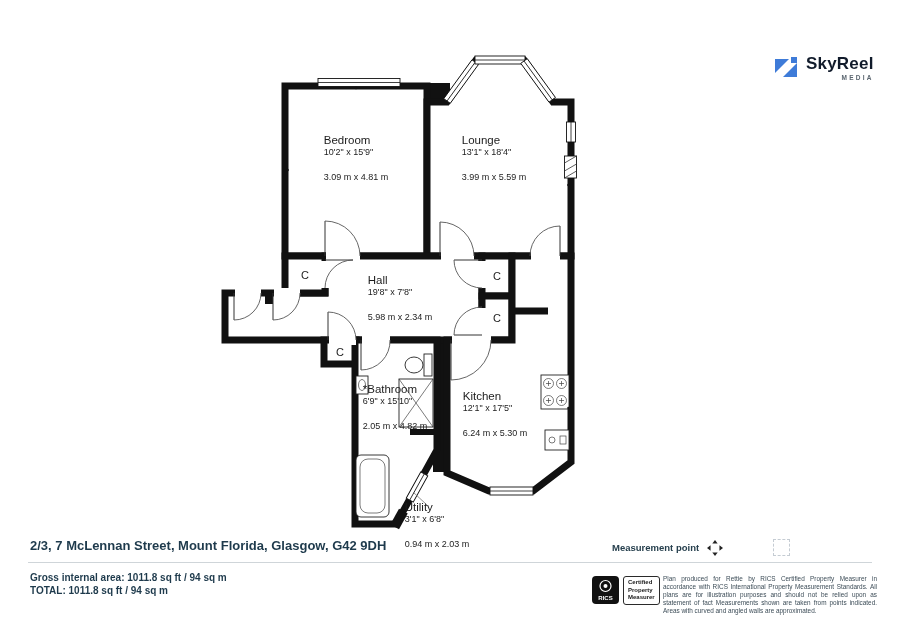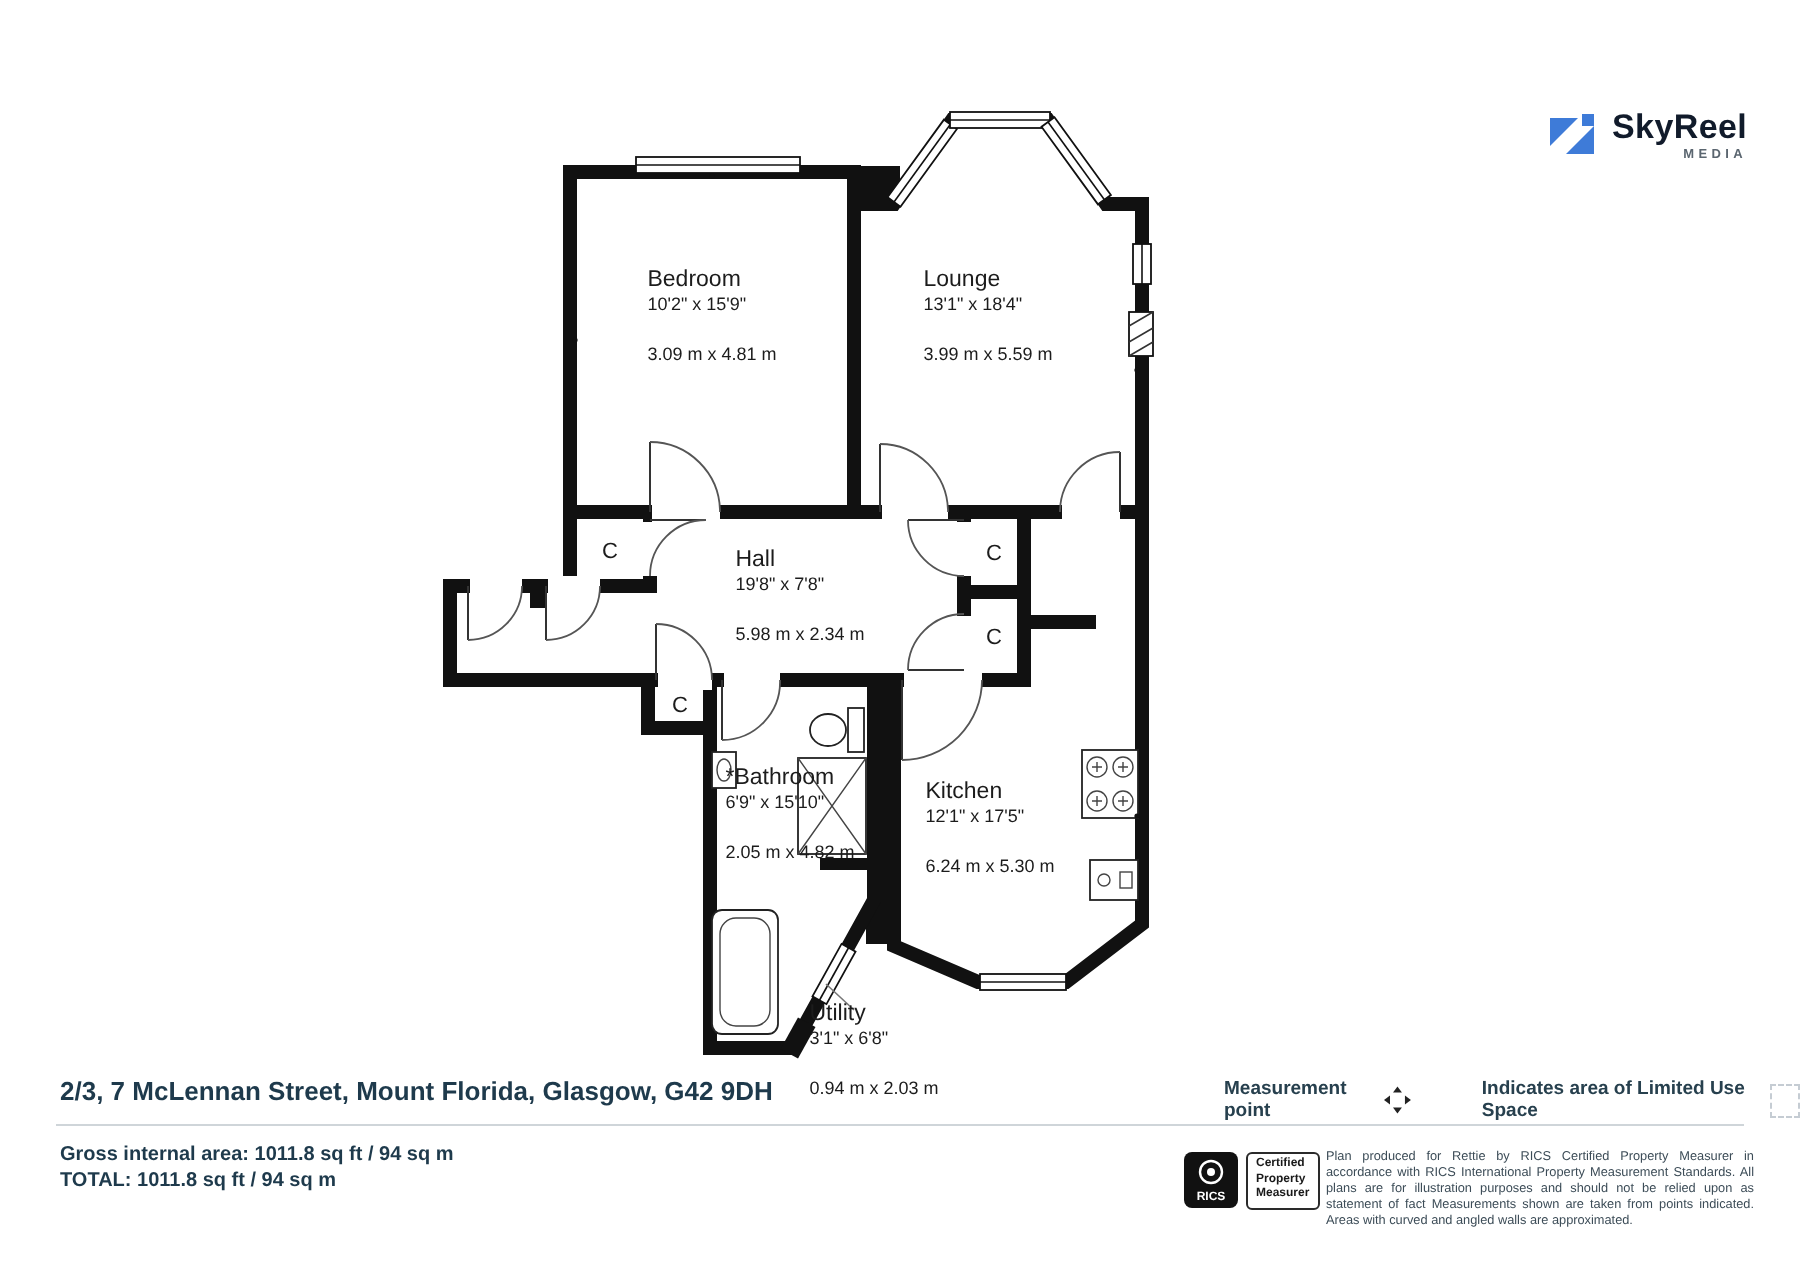--- a/index.html
+++ b/index.html
@@ -255,21 +255,20 @@
 <div class="legend">
   <span>Measurement point</span>
   <span class="gap1"></span>
   <svg width="16" height="16" viewBox="0 0 18 18">
     <polygon points="9,0 12,4 6,4" fill="#222"></polygon>
     <polygon points="9,18 6,14 12,14" fill="#222"></polygon>
     <polygon points="0,9 4,6 4,12" fill="#222"></polygon>
     <polygon points="18,9 14,6 14,12" fill="#222"></polygon>
   </svg>
   <span class="gap2"></span>
-  <span>Indicates area of  Limited Use Space</span>
   <span class="dashed-box"></span>
 </div>
 
 <div class="divider"></div>
 
 <div class="gross">Gross internal area: 1011.8 sq ft / 94 sq m</div>
 <div class="total">TOTAL: 1011.8 sq ft / 94 sq m</div>
 
 <div class="rics-block">
   <svg width="27" height="28" viewBox="0 0 27 28">

